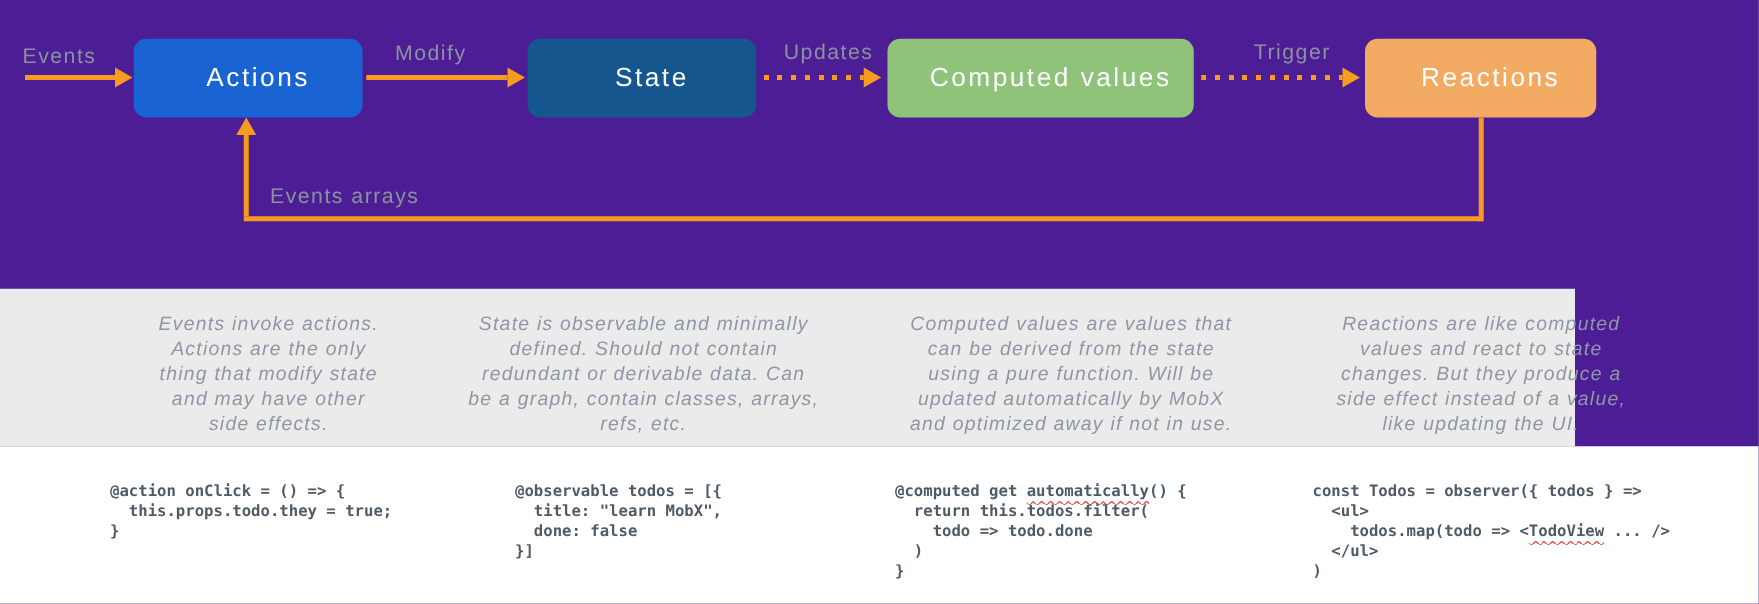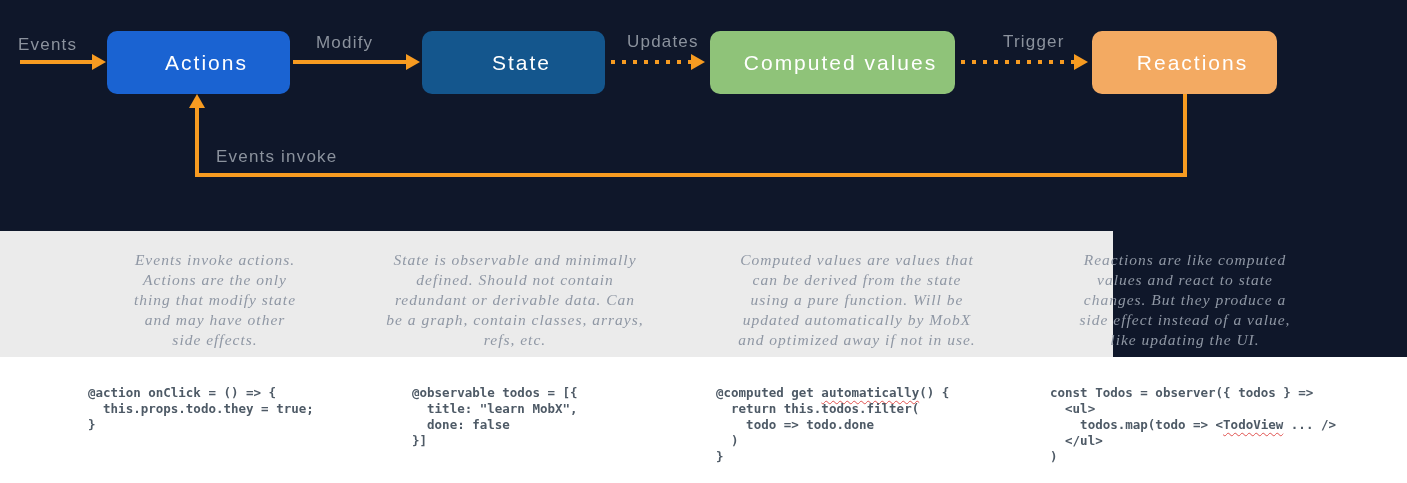--- a/index.html
+++ b/index.html
@@ -1,35 +1,35 @@
 <!DOCTYPE html>
 <html style="--arrow: #f79b21; --label: #8b929d; --desc: #8f97a4; --code: #4e5a66; --band: #ebebeb; --squiggle: #e0524f; --node-text: #ffffff;"><head>
 <meta charset="utf-8">
 <style>
   :root{
     --arrow:#f79b21; --label:#8b929d; --desc:#8f97a4; --code:#4e5a66;
     --band:#ebebeb; --squiggle:#e0524f; --node-text:#ffffff;
   }
   *{margin:0;padding:0;box-sizing:border-box;}
   body{background:#ffffff;font-family:"Liberation Sans",sans-serif;}
-  .canvas{position:relative;width:1407px;height:483px;background:#0f172a;overflow:hidden;}
+  .canvas{position:relative;width:1407px;height:483px;background:#4c1d95;overflow:hidden;}
 
   
   .diagram{position:absolute;left:0;top:0;width:1407px;height:231px;}
   .lbl{position:absolute;font-size:17px;letter-spacing:1.2px;color:var(--label);white-space:nowrap;}
   .node{position:absolute;height:63px;border-radius:10px;display:flex;align-items:center;justify-content:center;padding-left:16px;}
   .node span{color:var(--node-text);font-size:21px;letter-spacing:2px;white-space:nowrap;}
   .aline{position:absolute;height:4px;background:var(--arrow);}
   .adots{position:absolute;height:4px;background:repeating-linear-gradient(90deg,var(--arrow) 0 4px,transparent 4px 11px);}
   .ahead-r{position:absolute;width:0;height:0;border-top:8px solid transparent;border-bottom:8px solid transparent;border-left:14px solid var(--arrow);}
   .ahead-u{position:absolute;width:0;height:0;border-left:8px solid transparent;border-right:8px solid transparent;border-bottom:14px solid var(--arrow);}
   .vline{position:absolute;width:4px;background:var(--arrow);}
 
   
-  .band{position:absolute;left:0;top:231px;width:1113px;height:126px;background:var(--band);font-family:Liberation Serif, serif;}
+  .band{position:absolute;left:0;top:231px;width:1260px;height:126px;background:var(--band);}
   .desc{position:absolute;font-style:italic;font-size:15.5px;line-height:20px;letter-spacing:1px;
         color:var(--desc);text-align:center;white-space:pre-line;}
 
   
   .codes{position:absolute;left:0;top:357px;width:1407px;height:126px;background:#ffffff;}
   .code{position:absolute;font-family:"DejaVu Sans Mono","Liberation Mono",monospace;
         font-size:12.5px;font-weight:bold;line-height:16px;color:var(--code);white-space:pre;}
   .squiggle{text-decoration:underline wavy var(--squiggle);text-decoration-thickness:1px;
             text-underline-offset:3px;text-decoration-skip-ink:none;}
 </style>
@@ -69,21 +69,21 @@
     <div class="ahead-r" style="left:1074px;top:54px"></div>
 
     <div class="node" style="left: 1092px; top: 31px; width: 185px; background: rgb(243, 170, 98);">
       <span>Reactions</span>
     </div>
 
     <div class="vline" style="left:1183px;top:94px;height:83px"></div>
     <div class="aline" style="left:195px;top:173px;width:990px"></div>
     <div class="vline" style="left:195px;top:107px;height:66px"></div>
     <div class="ahead-u" style="left:189px;top:94px"></div>
-    <span class="lbl" style="left:216px;top:147px">Events invoke</span>
+    <span class="lbl" style="left:216px;top:147px">Events arrays</span>
   </section>
 
   <section class="band">
     <div class="desc" style="left:85px;top:19px;width:260px">Events invoke actions.
 Actions are the only
 thing that modify state
 and may have other
 side effects.</div>
     <div class="desc" style="left:694px;top:19px;width:326px">Computed values are values that
 can be derived from the state

